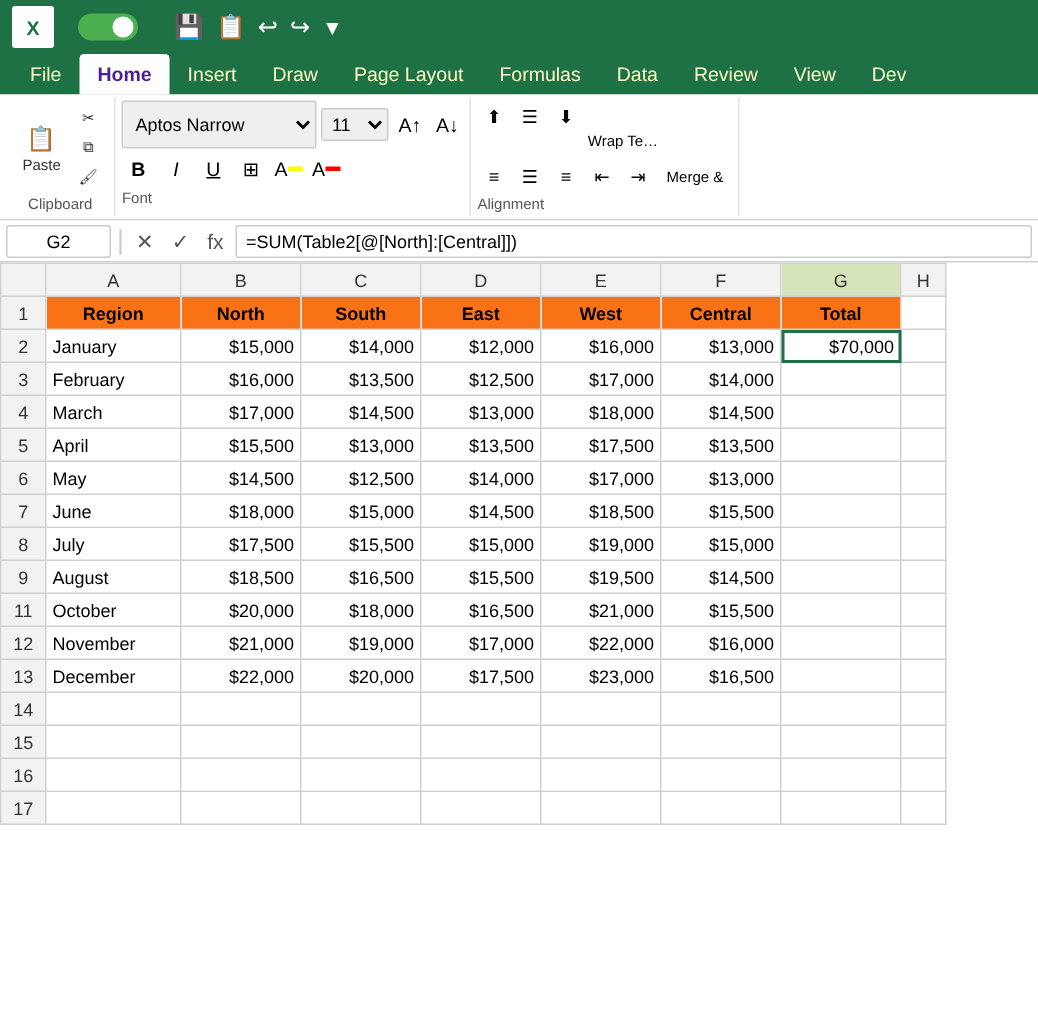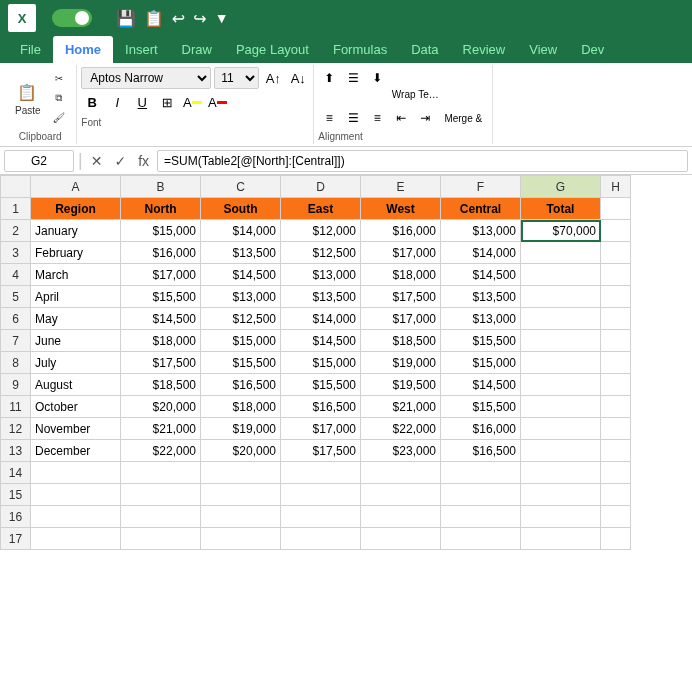--- a/index.html
+++ b/index.html
@@ -34,24 +34,24 @@
     .autosave-off { font-size: 11px; margin-left: 4px; }
     .title-center { flex: 1; text-align: center; font-size: 13px; }
 
     
     .ribbon-tabs {
       background: #1e7145;
       display: flex;
       padding: 0 8px;
     }
     .ribbon-tab {
-      color: #86efac; padding: 6px 12px; font-size: 13px; cursor: pointer;
+      color: #fef9c3; padding: 6px 12px; font-size: 13px; cursor: pointer;
     }
     .ribbon-tab.active {
-      background: #fff; color: #3b82f6; font-weight: 600; border-radius: 3px 3px 0 0;
+      background: #fff; color: #4c1d95; font-weight: 600; border-radius: 3px 3px 0 0;
     }
 
     
     .ribbon {
       background: #fff;
       border-bottom: 1px solid #d0d0d0;
       display: flex;
       align-items: stretch;
       padding: 2px 4px;
       min-height: 72px;
@@ -68,21 +68,21 @@
       display: flex; flex-direction: column; align-items: center;
       padding: 2px 4px; cursor: pointer; font-size: 10px; color: #333;
       border: 1px solid transparent; border-radius: 2px;
     }
     .ribbon-icon { width: 24px; height: 24px; display: flex; align-items: center; justify-content: center; font-size: 16px; }
 
     
     .font-group { display: flex; flex-direction: column; padding: 2px 4px; border-right: 1px solid #e0e0e0; }
     .font-row { display: flex; align-items: center; gap: 3px; margin-bottom: 2px; }
     .font-select {
-      height: 22px; font-size: 12px; border: 1px solid #ccc; border-radius: 2px; padding: 0 4px; width: 130px;
+      height: 32px; font-size: 12px; border: 1px solid #ccc; border-radius: 2px; padding: 0 4px; width: 130px;
     }
     .font-size-select { height: 22px; font-size: 12px; border: 1px solid #ccc; border-radius: 2px; width: 45px; padding: 0 2px; }
     .font-btn {
       width: 22px; height: 22px; display: flex; align-items: center; justify-content: center;
       border: 1px solid transparent; border-radius: 2px; cursor: pointer; font-size: 13px;
     }
     .bold { font-weight: bold; }
     .italic { font-style: italic; }
     .underline { text-decoration: underline; }
     .align-btn {

